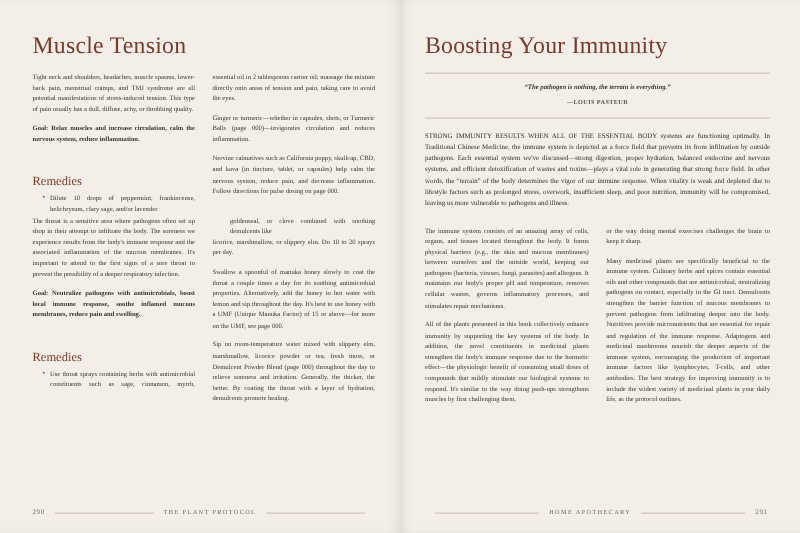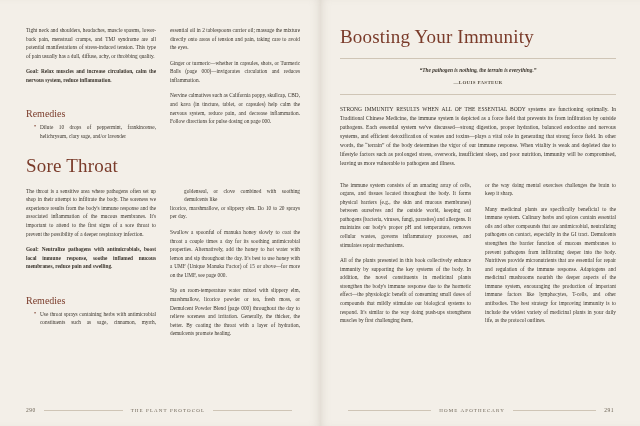--- a/index.html
+++ b/index.html
@@ -67,34 +67,34 @@
   .pnum { font-size:5.5px; letter-spacing:.5px; color:#6d6456; }
   .ftitle { font-size:5px; letter-spacing:1.1px; }
 </style>
 </head>
 <body>
 
 <div class="spread">
 
   <div class="page left">
 
+    <h1 class="section-title">Muscle Tension</h1>
 
     <div class="cols">
       <p>Tight neck and shoulders, headaches, muscle spasms, lower-back pain, menstrual cramps, and TMJ syndrome are all potential manifestations of stress-induced tension. This type of pain usually has a dull, diffuse, achy, or throbbing quality.</p>
       <p class="lbl">Goal: Relax muscles and increase circulation, calm the nervous system, reduce inflammation.</p>
       <h2 class="sub">Remedies</h2>
       <ul class="bul">
         <li>Dilute 10 drops of peppermint, frankincense, helichrysum, clary sage, and/or lavender</li>
       </ul>
       <p>essential oil in 2 tablespoons carrier oil; massage the mixture directly onto areas of tension and pain, taking care to avoid the eyes.</p>
       <p>Ginger or turmeric—whether in capsules, shots, or Turmeric Balls (page 000)—invigorates circulation and reduces inflammation.</p>
       <p>Nervine calmatives such as California poppy, skullcap, CBD, and kava (in tincture, tablet, or capsules) help calm the nervous system, reduce pain, and decrease inflammation. Follow directions for pulse dosing on page 000.</p>
     </div>
 
-    <h1 class="section-title second">Sore Throat</h1>
 
     <div class="cols">
       <p>The throat is a sensitive area where pathogens often set up shop in their attempt to infiltrate the body. The soreness we experience results from the body's immune response and the associated inflammation of the mucous membranes. It's important to attend to the first signs of a sore throat to prevent the possibility of a deeper respiratory infection.</p>
       <p class="lbl">Goal: Neutralize pathogens with antimicrobials, boost local immune response, soothe inflamed mucous membranes, reduce pain and swelling.</p>
       <h2 class="sub">Remedies</h2>
       <ul class="bul">
         <li>Use throat sprays containing herbs with antimicrobial constituents such as sage, cinnamon, myrrh, goldenseal, or clove combined with soothing demulcents like</li>
       </ul>
       <p>licorice, marshmallow, or slippery elm. Do 10 to 20 sprays per day.</p>
       <p>Swallow a spoonful of manuka honey slowly to coat the throat a couple times a day for its soothing antimicrobial properties. Alternatively, add the honey to hot water with lemon and sip throughout the day. It's best to use honey with a UMF (Unique Manuka Factor) of 15 or above—for more on the UMF, see page 000.</p>

